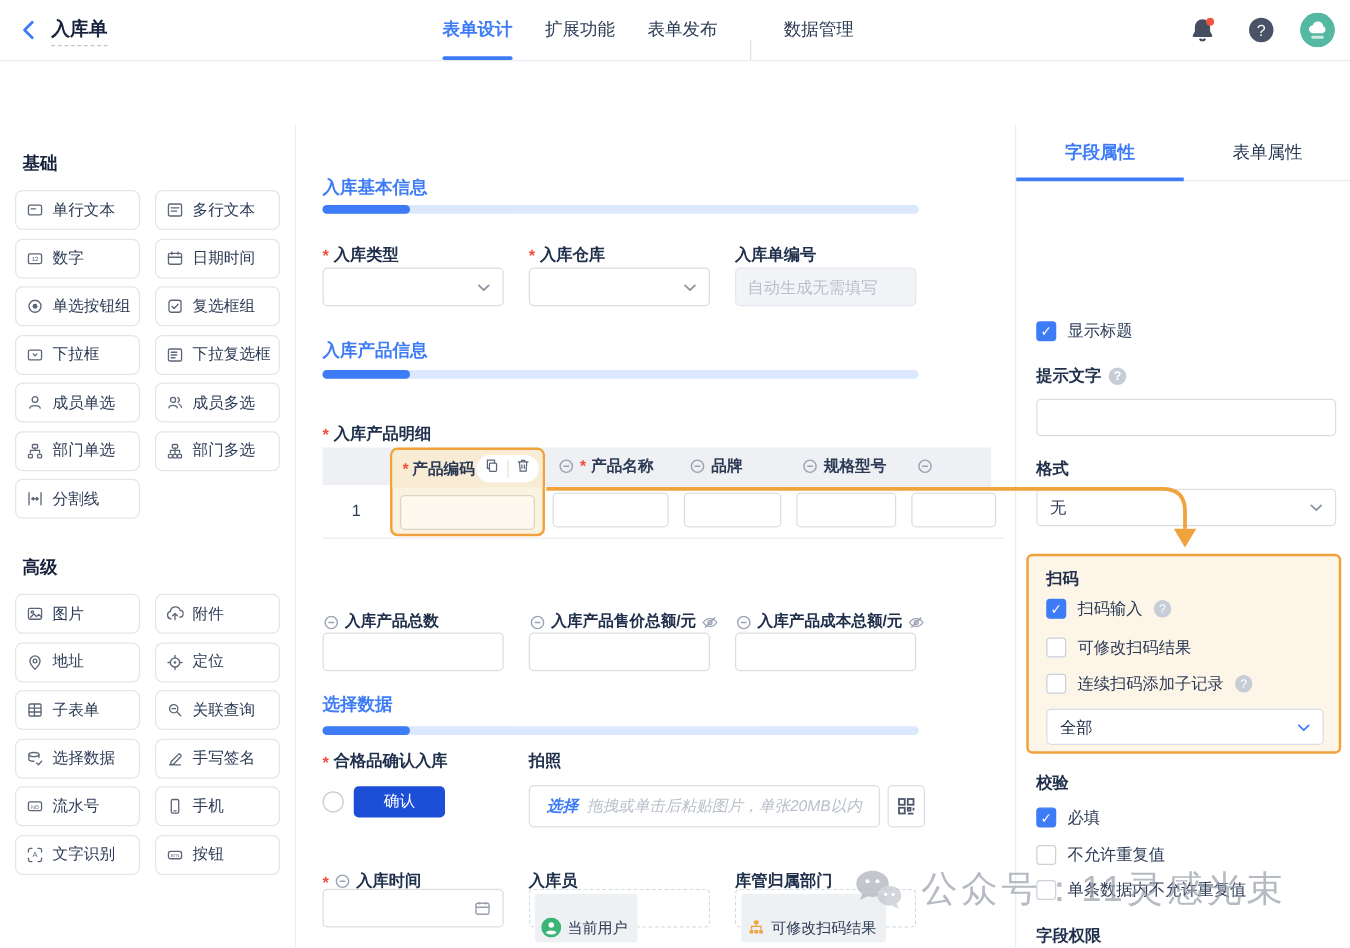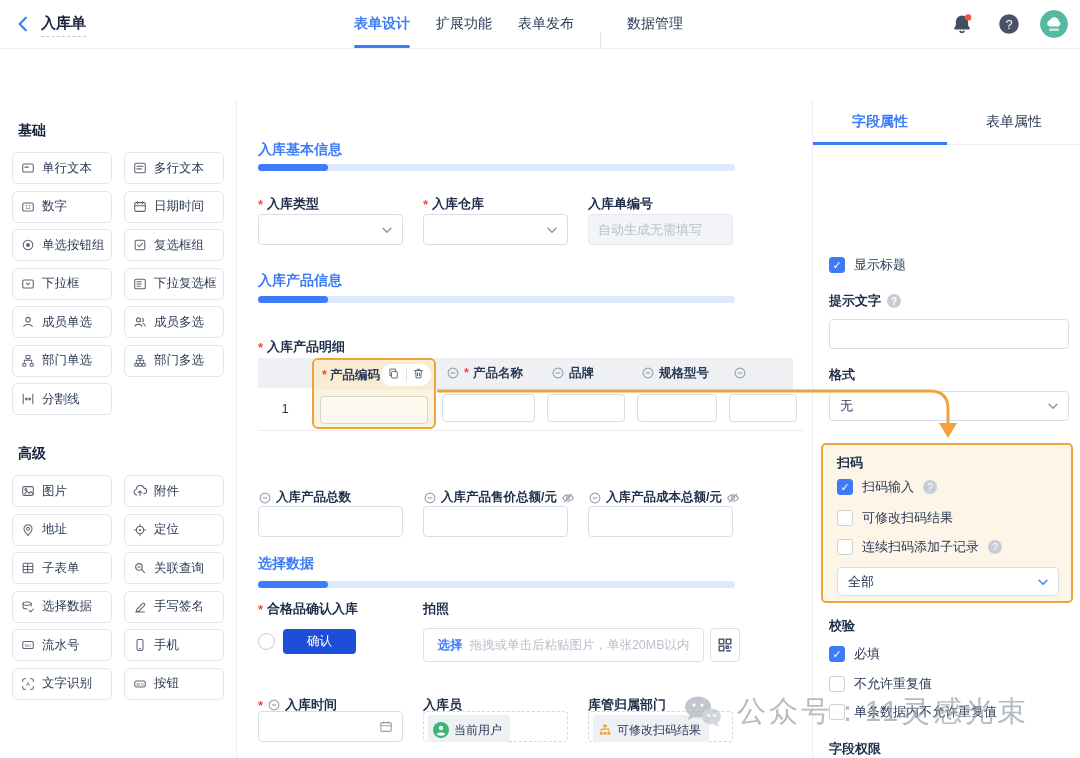--- a/index.html
+++ b/index.html
@@ -39,37 +39,37 @@
   .sec-div i{display:block;width:70px;height:7px;border-radius:4px;background:#3e7cf7;}
   .flabel{position:absolute;font-size:13px;font-weight:700;color:#20304c;display:flex;align-items:center;gap:4px;white-space:nowrap;}
   .req{color:#f2493b;margin-right:0;}
   .inp{position:absolute;height:31px;border:1px solid #d9dde4;border-radius:4px;background:#fff;box-sizing:border-box;font-size:13px;}
   .inp.sel{cursor:pointer;}
   .inp .chev{position:absolute;right:8px;top:8px;}
   .inp.dis{background:#f2f4f7;border-color:#e5e8ee;color:#b9c0ca;padding:0 9px;}
   input.inp{outline:none;}
   input.inp::placeholder{color:#b9c0ca;}
   .dashed{position:absolute;height:31px;border:1px dashed #d4d8df;border-radius:4px;box-sizing:border-box;background:#fff;}
-  .chip{position:absolute;left:4px;top:3px;height:24px;background:#eef1f4;border-radius:3px;display:flex;align-items:center;gap:5px;padding:3px 8px 0 5px;font-size:12px;color:#2b3a55;white-space:nowrap;cursor:pointer;}
+  .chip{position:absolute;left:4px;top:3px;height:24px;background:#eef1f4;border-radius:3px;display:flex;align-items:center;gap:5px;padding:15px 8px 0 5px;font-size:12px;color:#2b3a55;white-space:nowrap;cursor:pointer;}
   
   .dtable{position:absolute;left:21px;top:258px;width:545px;height:72px;border-bottom:1px solid #e9ebef;}
   .thead{position:absolute;left:0;top:0;width:535px;height:30px;background:#eef0f3;border-bottom:1px solid #e4e7ec;}
   .numcell{position:absolute;left:0;top:30px;width:54px;height:41px;background:#fff;display:flex;align-items:center;justify-content:center;font-size:13px;color:#2b3a55;}
   .thc{position:absolute;top:0;height:30px;display:flex;align-items:center;gap:4px;padding-left:10px;box-sizing:border-box;font-size:12.5px;font-weight:700;color:#2b3a55;cursor:pointer;white-space:nowrap;overflow:hidden;}
   .tstar{color:#f2493b;font-weight:700;}
   .tcell{position:absolute;top:36px;height:28px;border:1px solid #d9dde4;border-radius:4px;background:#fff;box-sizing:border-box;}
   .selwrap{position:absolute;top:0;height:71px;border:2px solid #f0a23c;border-radius:6px;box-sizing:border-box;background:#fbf3e1;cursor:pointer;}
   .selh{position:absolute;left:0;top:0;right:0;height:30px;background:#f9ecd4;border-radius:4px 4px 0 0;display:flex;align-items:center;gap:3px;padding-left:8px;font-size:12.5px;font-weight:700;color:#2b3a55;}
   .selpill{position:absolute;right:3px;top:4px;width:50px;height:22px;background:#fff;border-radius:11px;display:flex;align-items:center;justify-content:space-evenly;}
   .selpill .pdiv{width:1px;height:14px;background:#e7e2d4;}
   .selinp{position:absolute;left:6px;top:36px;width:108px;height:28px;border:1px solid #dcd5c3;border-radius:4px;background:#fdf9ee;box-sizing:border-box;}
   
   .radio{position:absolute;width:17px;height:17px;border:1px solid #c6ccd4;border-radius:50%;background:#fff;box-sizing:border-box;cursor:pointer;}
   .cchip{position:absolute;height:25px;background:#1d4ed8;color:#fff;font-size:12.5px;border-radius:4px;display:flex;align-items:center;padding:0 24px;cursor:pointer;}
-  .upbox{position:absolute;height:34px;border:1px solid #dcdfe5;border-radius:4px;background:#fff;box-sizing:border-box;display:flex;align-items:center;justify-content:center;gap:7px;font-size:12.5px;cursor:pointer;}
+  .upbox{position:absolute;height:34px;border:1px solid #dcdfe5;border-radius:4px;background:#fff;box-sizing:border-box;display:flex;align-items:center;justify-content:center;gap:7px;font-size:12.5px;cursor:pointer;font-style:italic;}
   .upbox .chtxt{color:#3e7cf7;font-weight:600;}
   .upbox .hint{color:#b9c0ca;}
   .qrbtn{position:absolute;width:30px;height:34px;border:1px solid #dcdfe5;border-radius:4px;background:#fff;box-sizing:border-box;display:flex;align-items:center;justify-content:center;cursor:pointer;}
   .calic{position:absolute;right:9px;top:8px;}
   
   .panel{position:absolute;left:812px;top:0;width:268px;height:658px;border-left:1px solid #ebedf1;background:#fff;box-sizing:border-box;}
   .ptabs{position:absolute;left:0;top:0;width:268px;height:44px;border-bottom:1px solid #ebedf1;display:flex;}
   .ptab{flex:1;display:flex;align-items:center;justify-content:center;font-size:14px;color:#2b3a55;position:relative;cursor:pointer;}
   .ptab.active{color:#3e7cf7;font-weight:600;}
   .ptab.active::after{content:"";position:absolute;left:0;right:0;bottom:-1px;height:3px;background:#3e7cf7;}

